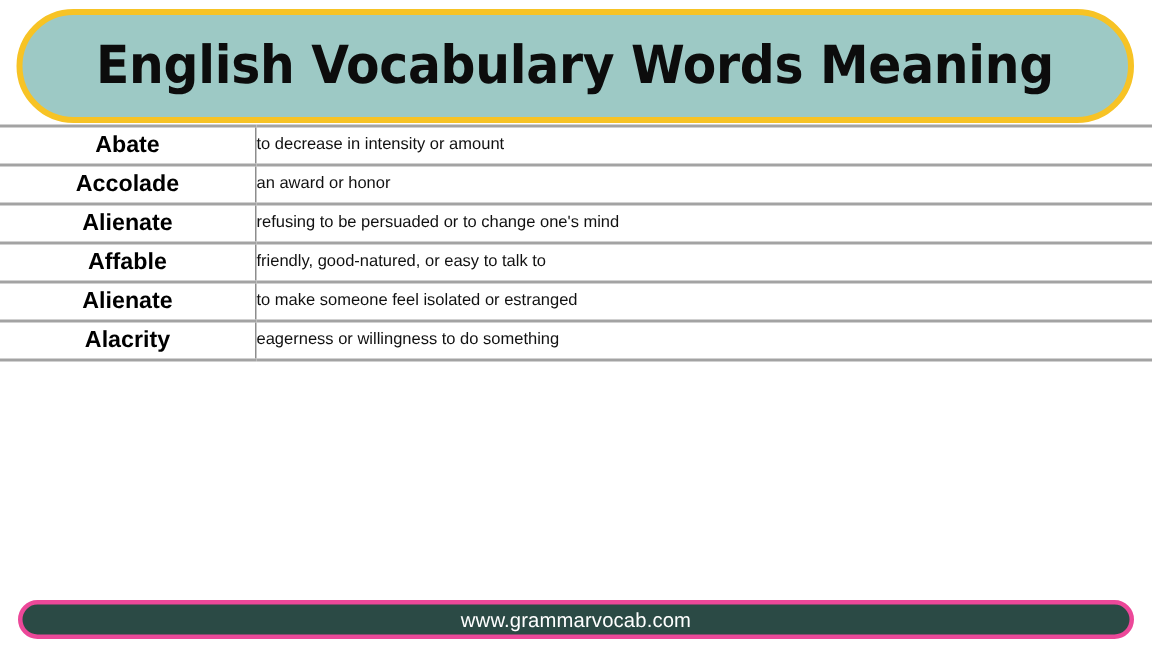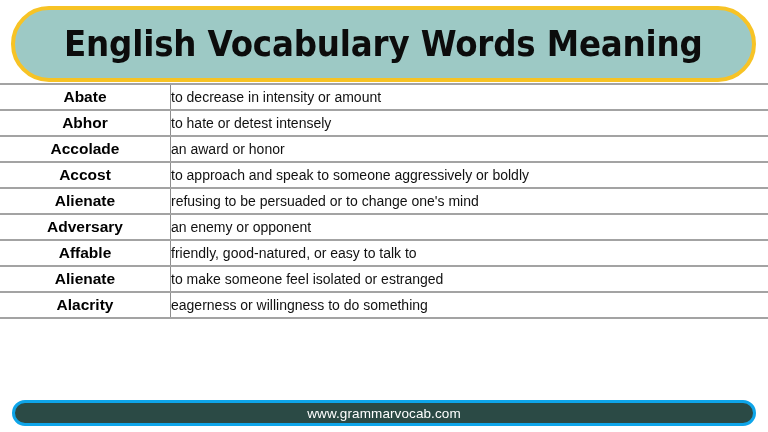--- a/index.html
+++ b/index.html
@@ -73,37 +73,37 @@
     text-align: center;
     font-weight: bold;
     font-size: 15.5px;
     color: #000000;
     border-right: 1px solid #8d8d8d;
     padding-right: 2px;
     margin-top: 16px;
   }
   .col-def {
     text-align: left;
-    font-size: 14px;
+    font-size: 11px;
     color: #111111;
     padding-left: 32px;
     padding-right: 8px;
     white-space: nowrap;
   }
 
   
   .footer-banner {
     position: absolute;
     left: 12px;
     top: 400px;
     width: 744px;
     height: 26px;
     box-sizing: border-box;
     background: #2b4a45;
-    border: 3px solid #0ea5e9;
+    border: 3px solid #ec4899;
     border-radius: 14px;
     display: flex;
     align-items: center;
     justify-content: center;
   }
   .footer-text {
     font-size: 13.5px;
     color: #ffffff;
     letter-spacing: 0.1px;
     white-space: nowrap;
@@ -118,38 +118,26 @@
     <div class="header-title">English Vocabulary Words Meaning</div>
   </div>
 
   <table class="vocab-table">
     <tbody>
         <tr>
           <td class="col-word">Abate</td>
           <td class="col-def">to decrease in intensity or amount</td>
         </tr>
         <tr>
-          <td class="col-word">Abhor</td>
-          <td class="col-def">to hate or detest intensely</td>
-        </tr>
-        <tr>
           <td class="col-word">Accolade</td>
           <td class="col-def">an award or honor</td>
         </tr>
         <tr>
-          <td class="col-word">Accost</td>
-          <td class="col-def">to approach and speak to someone aggressively or boldly</td>
-        </tr>
-        <tr>
           <td class="col-word">Alienate</td>
           <td class="col-def">refusing to be persuaded or to change one's mind</td>
-        </tr>
-        <tr>
-          <td class="col-word">Adversary</td>
-          <td class="col-def">an enemy or opponent</td>
         </tr>
         <tr>
           <td class="col-word">Affable</td>
           <td class="col-def">friendly, good-natured, or easy to talk to</td>
         </tr>
         <tr>
           <td class="col-word">Alienate</td>
           <td class="col-def">to make someone feel isolated or estranged</td>
         </tr>
         <tr>

